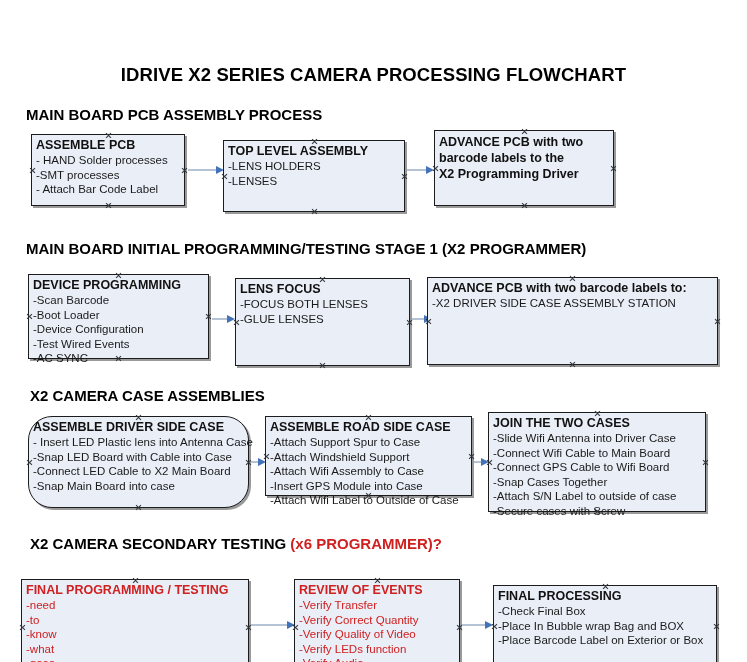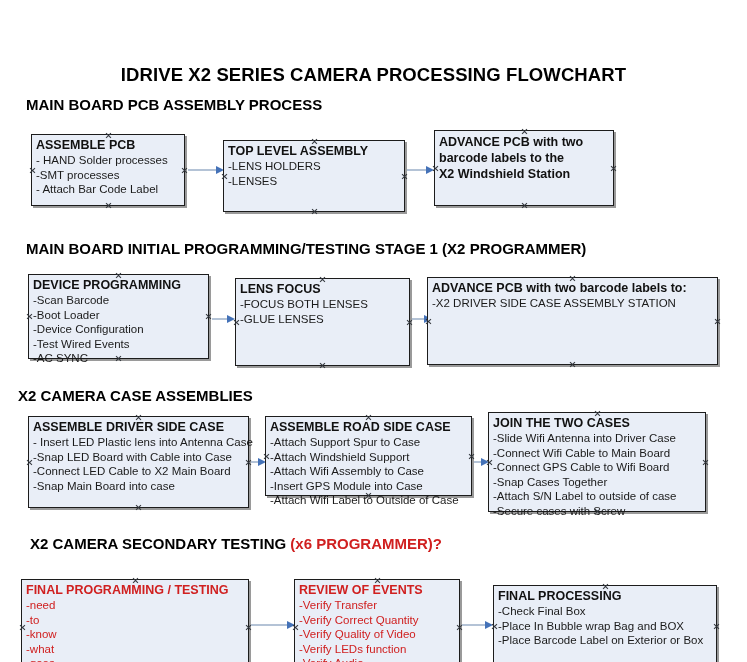--- a/index.html
+++ b/index.html
@@ -118,21 +118,21 @@
   .handle::before { transform: rotate(45deg); }
   .handle::after  { transform: rotate(-45deg); }
 </style>
 </head>
 <body>
 
 <div id="canvas">
 
   <div class="doc-title">IDRIVE X2  SERIES CAMERA PROCESSING FLOWCHART</div>
 
-  <div class="section-header" style="left:26px; top:48px;">
+  <div class="section-header" style="left:26px; top:58px;">
     <span>MAIN BOARD PCB ASSEMBLY PROCESS</span>
   </div>
 
   <div class="node" style="left:31px; top:86px; width:154px; height:72px;">
     <div class="node-body">
       <div class="node-title">ASSEMBLE PCB</div>
       <div class="node-line">- HAND Solder processes</div>
       <div class="node-line">-SMT processes</div>
       <div class="node-line">- Attach Bar Code Label</div>
     </div>
@@ -161,21 +161,21 @@
 
   <div class="connector" style="left:407px; top:118px; width:27px;">
     <span class="shaft"></span>
     <span class="head"></span>
   </div>
 
   <div class="node" style="left:434px; top:82px; width:180px; height:76px;">
     <div class="node-body">
       <div class="node-title tight">ADVANCE PCB with two</div>
       <div class="node-title tight">barcode labels to the</div>
-      <div class="node-title tight"> X2 Windshield Station</div>
+      <div class="node-title tight"> X2 Programming Driver</div>
     </div>
     <span class="handle" style="left:50%; top:0;"></span>
     <span class="handle" style="left:50%; top:100%;"></span>
     <span class="handle" style="left:0; top:50%;"></span>
     <span class="handle" style="left:100%; top:50%;"></span>
   </div>
 
   <div class="section-header" style="left:26px; top:192px;">
     <span>MAIN BOARD INITIAL PROGRAMMING/TESTING STAGE 1 (X2 PROGRAMMER)</span>
   </div>
@@ -221,25 +221,25 @@
     <div class="node-body">
       <div class="node-title">ADVANCE PCB with two barcode labels to:</div>
       <div class="node-line">-X2 DRIVER  SIDE  CASE  ASSEMBLY STATION</div>
     </div>
     <span class="handle" style="left:50%; top:0;"></span>
     <span class="handle" style="left:50%; top:100%;"></span>
     <span class="handle" style="left:0; top:50%;"></span>
     <span class="handle" style="left:100%; top:50%;"></span>
   </div>
 
-  <div class="section-header" style="left:18px; top:339px;">
+  <div class="section-header" style="left:30px; top:339px;">
     <span>X2 CAMERA CASE ASSEMBLIES</span>
   </div>
 
-  <div class="node" style="left:28px; top:368px; width:221px; height:92px;">
+  <div class="node" style="left:28px; top:368px; width:221px; height:92px;border-radius:24px;">
     <div class="node-body">
       <div class="node-title">ASSEMBLE DRIVER SIDE CASE</div>
       <div class="node-line">- Insert LED Plastic lens into Antenna Case</div>
       <div class="node-line">-Snap LED Board with Cable into Case</div>
       <div class="node-line">-Connect LED Cable to X2 Main Board</div>
       <div class="node-line">-Snap Main Board into case</div>
     </div>
     <span class="handle" style="left:50%; top:0;"></span>
     <span class="handle" style="left:50%; top:100%;"></span>
     <span class="handle" style="left:0; top:50%;"></span>

